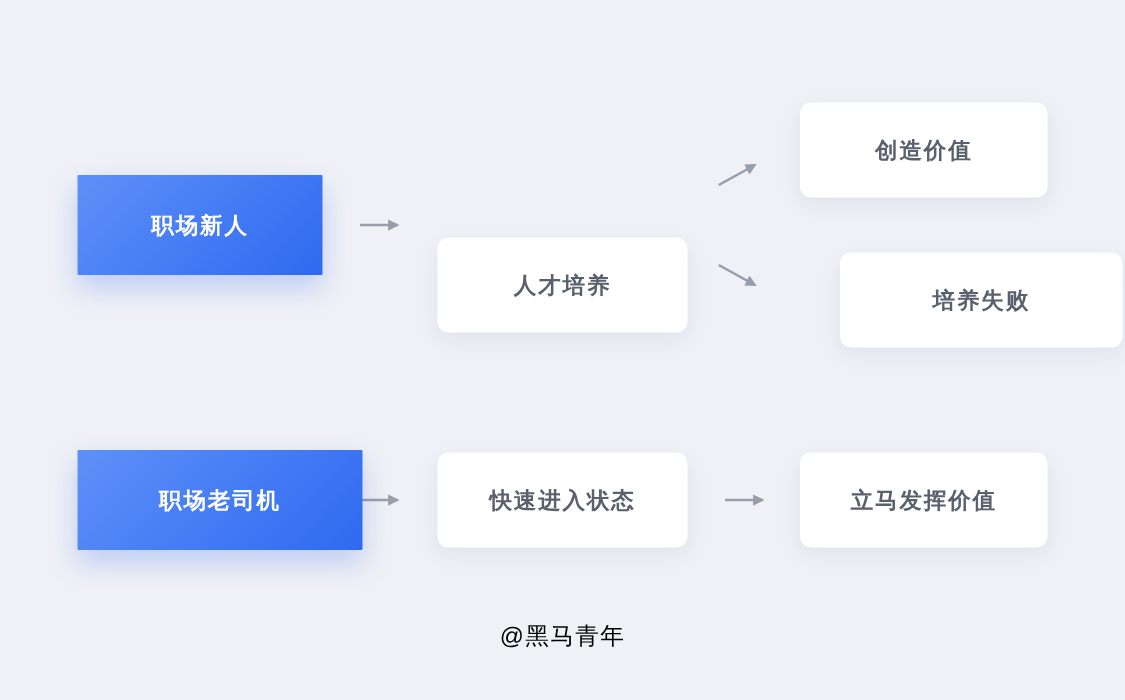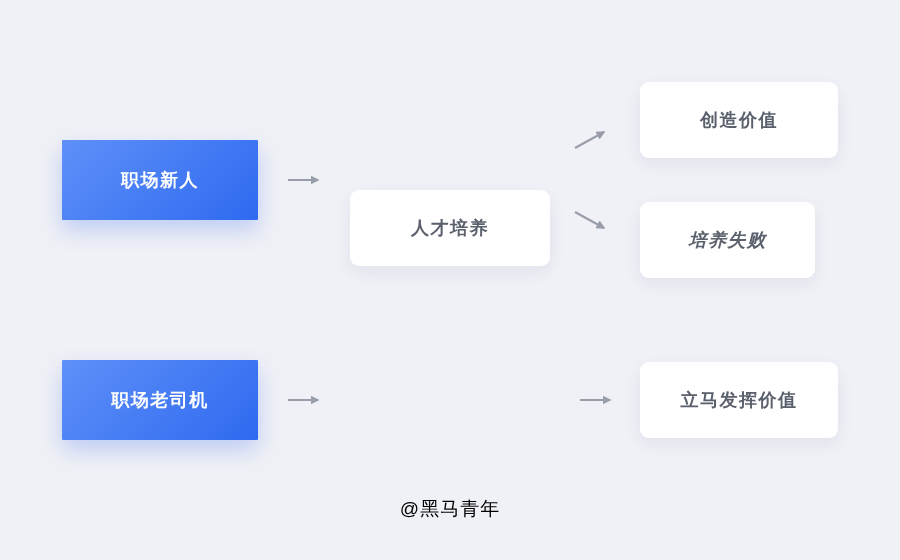--- a/index.html
+++ b/index.html
@@ -68,22 +68,23 @@
     <line x1="288" y1="400" x2="318" y2="400" stroke="#979ea9" stroke-width="2" marker-end="url(#ah)"></line>
     <line x1="580" y1="400" x2="610" y2="400" stroke="#979ea9" stroke-width="2" marker-end="url(#ah)"></line>
   </svg>
 
   <div class="node primary" style="left:62px; top:140px; width:196px; height:80px;">职场新人</div>
 
   <div class="node plain" style="left:350px; top:142px; width:200px; height:76px;margin-top:48px;">人才培养</div>
 
   <div class="node plain" style="left:640px; top:82px; width:198px; height:76px;">创造价值</div>
 
-  <div class="node plain" style="left:640px; top:202px; width:175px; height:76px;font-style:italic;">培养失败</div>
+  <div class="node plain" style="left:672px; top:202px; width:226px; height:76px;">培养失败</div>
 
-  <div class="node primary" style="left:62px; top:360px; width:196px; height:80px;">职场老司机</div>
+  <div class="node primary" style="left:62px; top:360px; width:228px; height:80px;">职场老司机</div>
 
+  <div class="node plain" style="left:350px; top:362px; width:200px; height:76px;">快速进入状态</div>
 
   <div class="node plain" style="left:640px; top:362px; width:198px; height:76px;">立马发挥价值</div>
 
   <div class="watermark">@黑马青年</div>
 
 </div>
 
 </body></html>

